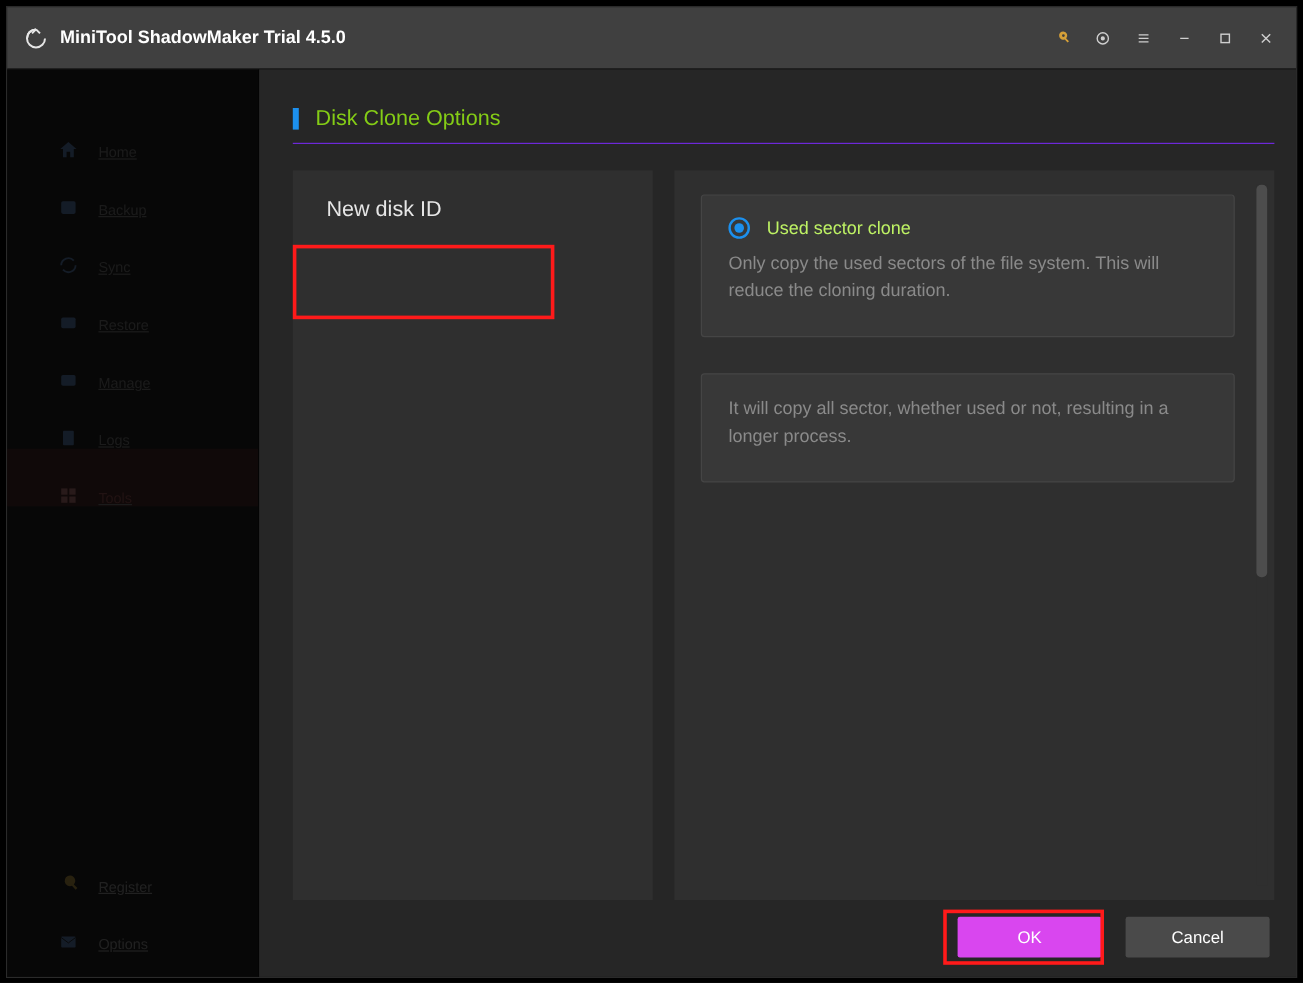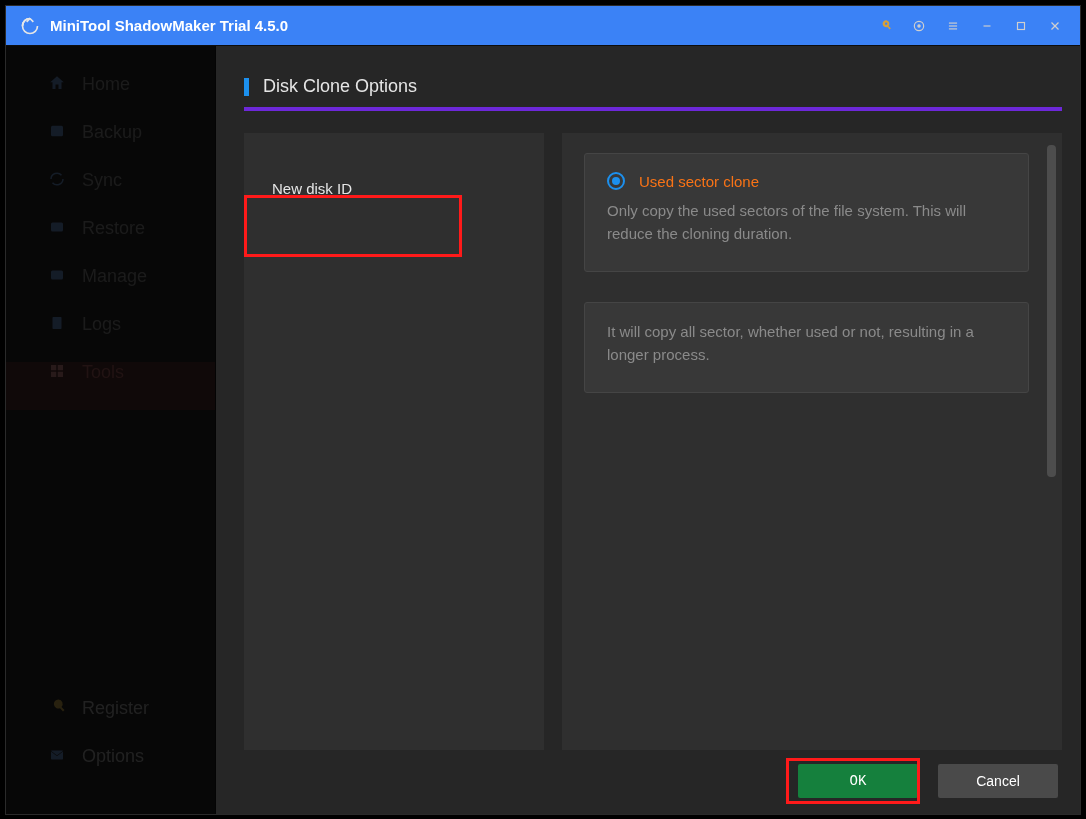--- a/index.html
+++ b/index.html
@@ -15,25 +15,25 @@
   .window {
     position: absolute;
     left: 5px; top: 5px;
     width: 1076px; height: 810px;
     background: #171717;
     border: 1px solid #2a2a2a;
     display: flex;
     flex-direction: column;
   }
   .titlebar {
-    height: 40px;
+    height: 52px;
     display: flex;
     align-items: center;
     padding: 0 8px 0 14px;
-    background: #3b82f6;
+    background: #404040;
     border-bottom: 1px solid #0d0d0d;
   }
   .logo-icon { width:20px; height:20px; display:flex; align-items:center; justify-content:center; color:#e6e6e6;}
   .title-text { font-size: 15px; font-weight:600; margin-left:10px; color:#fff;}
   .tb-spacer { flex:1; }
   .tb-btn {
     width: 34px; height: 40px;
     display:flex; align-items:center; justify-content:center;
     color:#cfcfcf; font-size:13px;
   }
@@ -49,26 +49,27 @@
     background: #111;
     padding-top: 28px;
     display:flex;
     flex-direction:column;
     border-right:1px solid #0b0b0b;
   }
   .sb-items { flex:1; }
   .sb-item {
     height: 48px;
     display:flex;
-    align-items:flex-start;
+    align-items:flex-end;
     padding-left: 42px;
-    font-size:18px;
+    font-size:12px;
     color:#3c3c3c;
     gap:16px;
     position:relative;
+    text-decoration:underline;
   }
   .sb-item .icon {
     width:18px; height:18px;
     position:absolute;
     left:42px;
     display:flex; align-items:center; justify-content:center;
   }
   .sb-item span.label { margin-left: 34px; }
   .sb-item.active {
     background:#241414;
@@ -95,44 +96,44 @@
     left:0; top:0; right:0; bottom:0;
     background:#262626;
     display:flex;
     flex-direction:column;
     padding: 30px 18px 16px 28px;
   }
   .page-heading {
     display:flex;
     align-items:center;
     font-size:18px;
-    color:#e5e5e5;
+    color:#84cc16;
     padding-bottom:10px;
-    border-bottom:4px solid #6d28d9;
+    border-bottom:1px solid #6d28d9;
   }
   .blue-bar {
     width:5px; height:18px; background:#1c90ee; margin-right:14px;
   }
   .panels {
     flex:1;
     display:flex;
     margin-top:22px;
     gap:18px;
   }
   .left-panel {
     width: 300px;
     background:#2f2f2f;
     position:relative;
   }
   .lp-item {
     height:64px;
     padding-left:28px;
     display:flex;
-    align-items:flex-end;
-    font-size:15px;
+    align-items:center;
+    font-size:18px;
     color:#e6e6e6;
     position:relative;
   }
   .lp-item.selected {
     background:#444;
   }
   .lp-item.selected::before {
     content:"";
     position:absolute;
     left:10px; top:16px; bottom:16px; width:2px;
@@ -170,21 +171,21 @@
     margin-bottom:10px;
   }
   .radio {
     width:18px; height:18px;
     border:2px solid #bfbfbf;
     border-radius:50%;
     display:flex; align-items:center; justify-content:center;
   }
   .radio.selected { border-color:#1c90ee; }
   .radio.selected .dot { width:8px; height:8px; border-radius:50%; background:#1c90ee; }
-  .opt-title { font-size:15px; color:#f97316;text-align:right; }
+  .opt-title { font-size:15px; color:#bef264;text-align:right; }
   .opt-desc { font-size:15px; color:#8a8a8a; line-height:1.5; margin-left:0;}
   .scroll-track {
     width:9px;
     background:#2f2f2f;
     margin:12px 6px 12px 0;
     display:flex; align-items:flex-start;
     position:relative;
   }
   .scroll-thumb {
     position:absolute;
@@ -200,21 +201,21 @@
     gap:20px;
     padding-right:4px;
     position:relative;
   }
   .btn {
     width:120px; height:34px;
     display:flex; align-items:center; justify-content:center;
     font-size:14px;
     border-radius:2px;
   }
-  .btn-primary { background:#15803d; color:#fff;font-family:Liberation Mono, monospace; }
+  .btn-primary { background:#d946ef; color:#fff; }
   .btn-secondary { background:#4a4a4a; color:#ffffff; }
   .red-box.ok { left:auto; right:142px; top:-6px; width:134px; height:46px; }
   
   svg { display:block; }
 </style>
 </head>
 <body>
 
 <div class="window">
 

